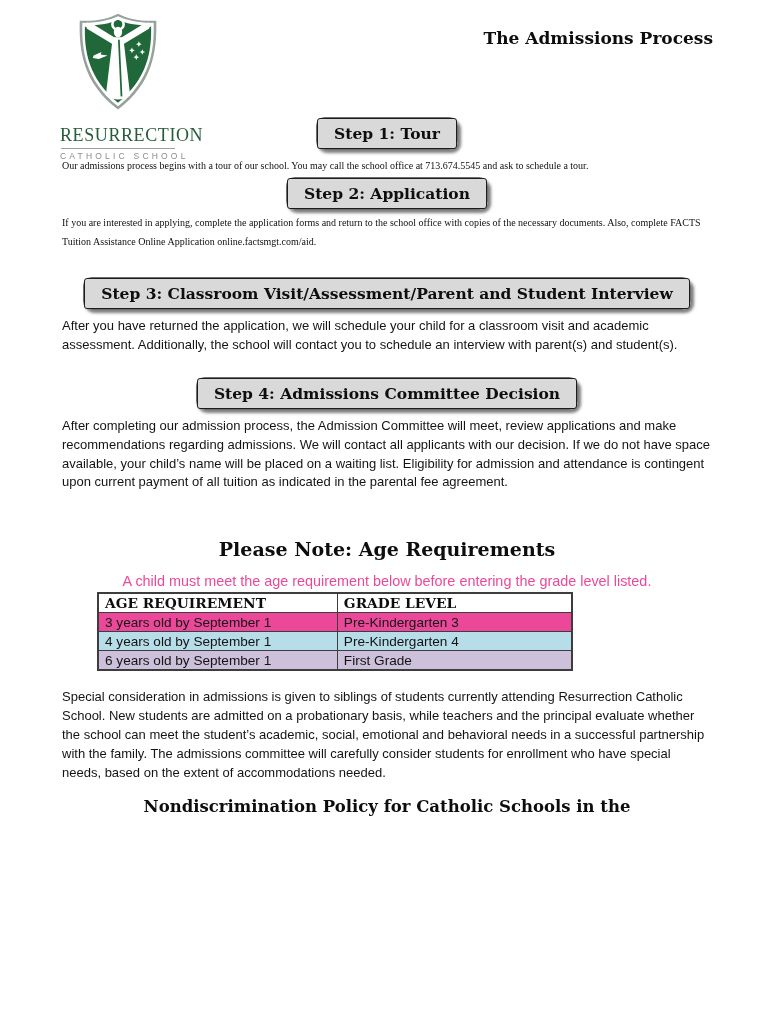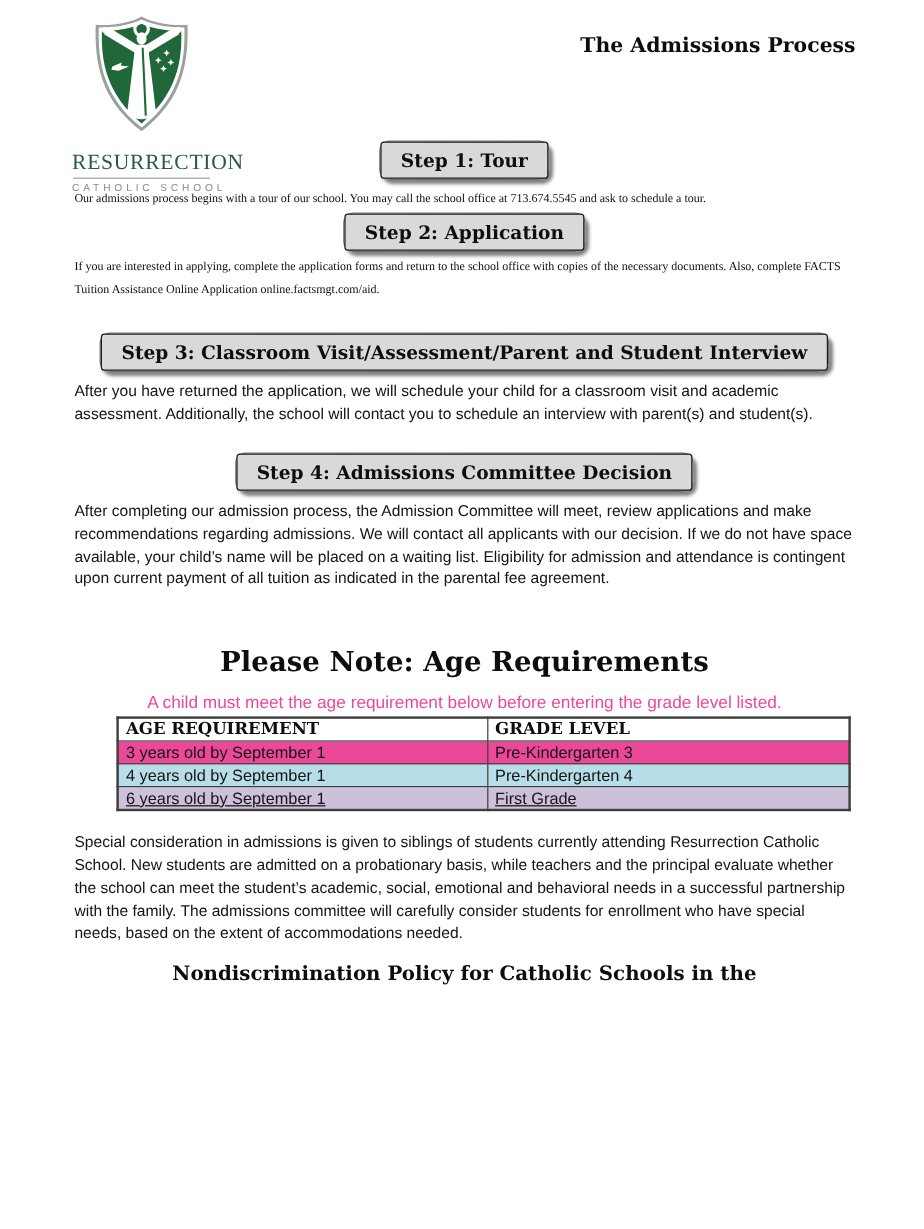--- a/index.html
+++ b/index.html
@@ -51,29 +51,29 @@
   }
   .para-serif.loose{line-height:1.85;}
   .para-sans{
     font-family:"Liberation Sans",sans-serif;
     font-size:13px;line-height:1.45;color:#141414;
   }
   .mt1{margin-top:9px;} .mt2{margin-top:5px;} .mt3{margin-top:4px;}
   .mt4{margin-top:26px;} .mt5{margin-top:7px;} .mt6{margin-top:22px;}
   .age-heading{
     margin-top:46px;text-align:center;
-    font-family:"DejaVu Serif",serif;font-weight:bold;font-size:23px;color:#0d0d0d;
+    font-family:"DejaVu Serif",serif;font-weight:bold;font-size:19px;color:#0d0d0d;
   }
   .age-caption{
     margin-top:13px;text-align:center;
     font-family:"Liberation Sans",sans-serif;font-size:14.4px;color:#ec4899;
   }
   table.age-table{
     border-collapse:collapse;
-    margin:3px 0 0 35px;width:612px;
+    margin:3px 0 0 35px;width:476px;
     border:2px solid #3d3d3d;
   }
   table.age-table td,table.age-table th{
     border:1px solid #3d3d3d;
     padding:1px 6px;height:16px;text-align:left;vertical-align:middle;
   }
   th.age-th{
     font-family:"DejaVu Serif",serif;font-weight:bold;font-size:13.8px;background:#ffffff;color:#0d0d0d;
   }
   td.age-td{
@@ -163,21 +163,21 @@
         <th class="age-th col-grade">GRADE LEVEL</th>
       </tr>
       <tr style="background: #ec4899; padding-left: 46px;">
         <td class="age-td">3 years old by September 1</td>
         <td class="age-td">Pre-Kindergarten 3</td>
       </tr>
       <tr style="background: rgb(182, 221, 232);">
         <td class="age-td">4 years old by September 1</td>
         <td class="age-td">Pre-Kindergarten 4</td>
       </tr>
-      <tr style="background: rgb(204, 192, 218); text-decoration: underline;">
+      <tr style="background: rgb(204, 192, 218);">
         <td class="age-td">6 years old by September 1</td>
         <td class="age-td">First Grade</td>
       </tr>
     </tbody>
       </table>
 
     <p class="para-sans special-para" style="margin-bottom:0;">Special consideration in admissions is given to siblings of students currently attending Resurrection Catholic School. New students are admitted on a probationary basis, while teachers and the principal evaluate whether the school can meet the student’s academic, social, emotional and behavioral needs in a successful partnership with the family.  The admissions committee will carefully consider students for enrollment who have special needs, based on the extent of accommodations needed.</p>
 
     <div class="policy-heading">
       <span>Nondiscrimination Policy for Catholic Schools in the</span>

